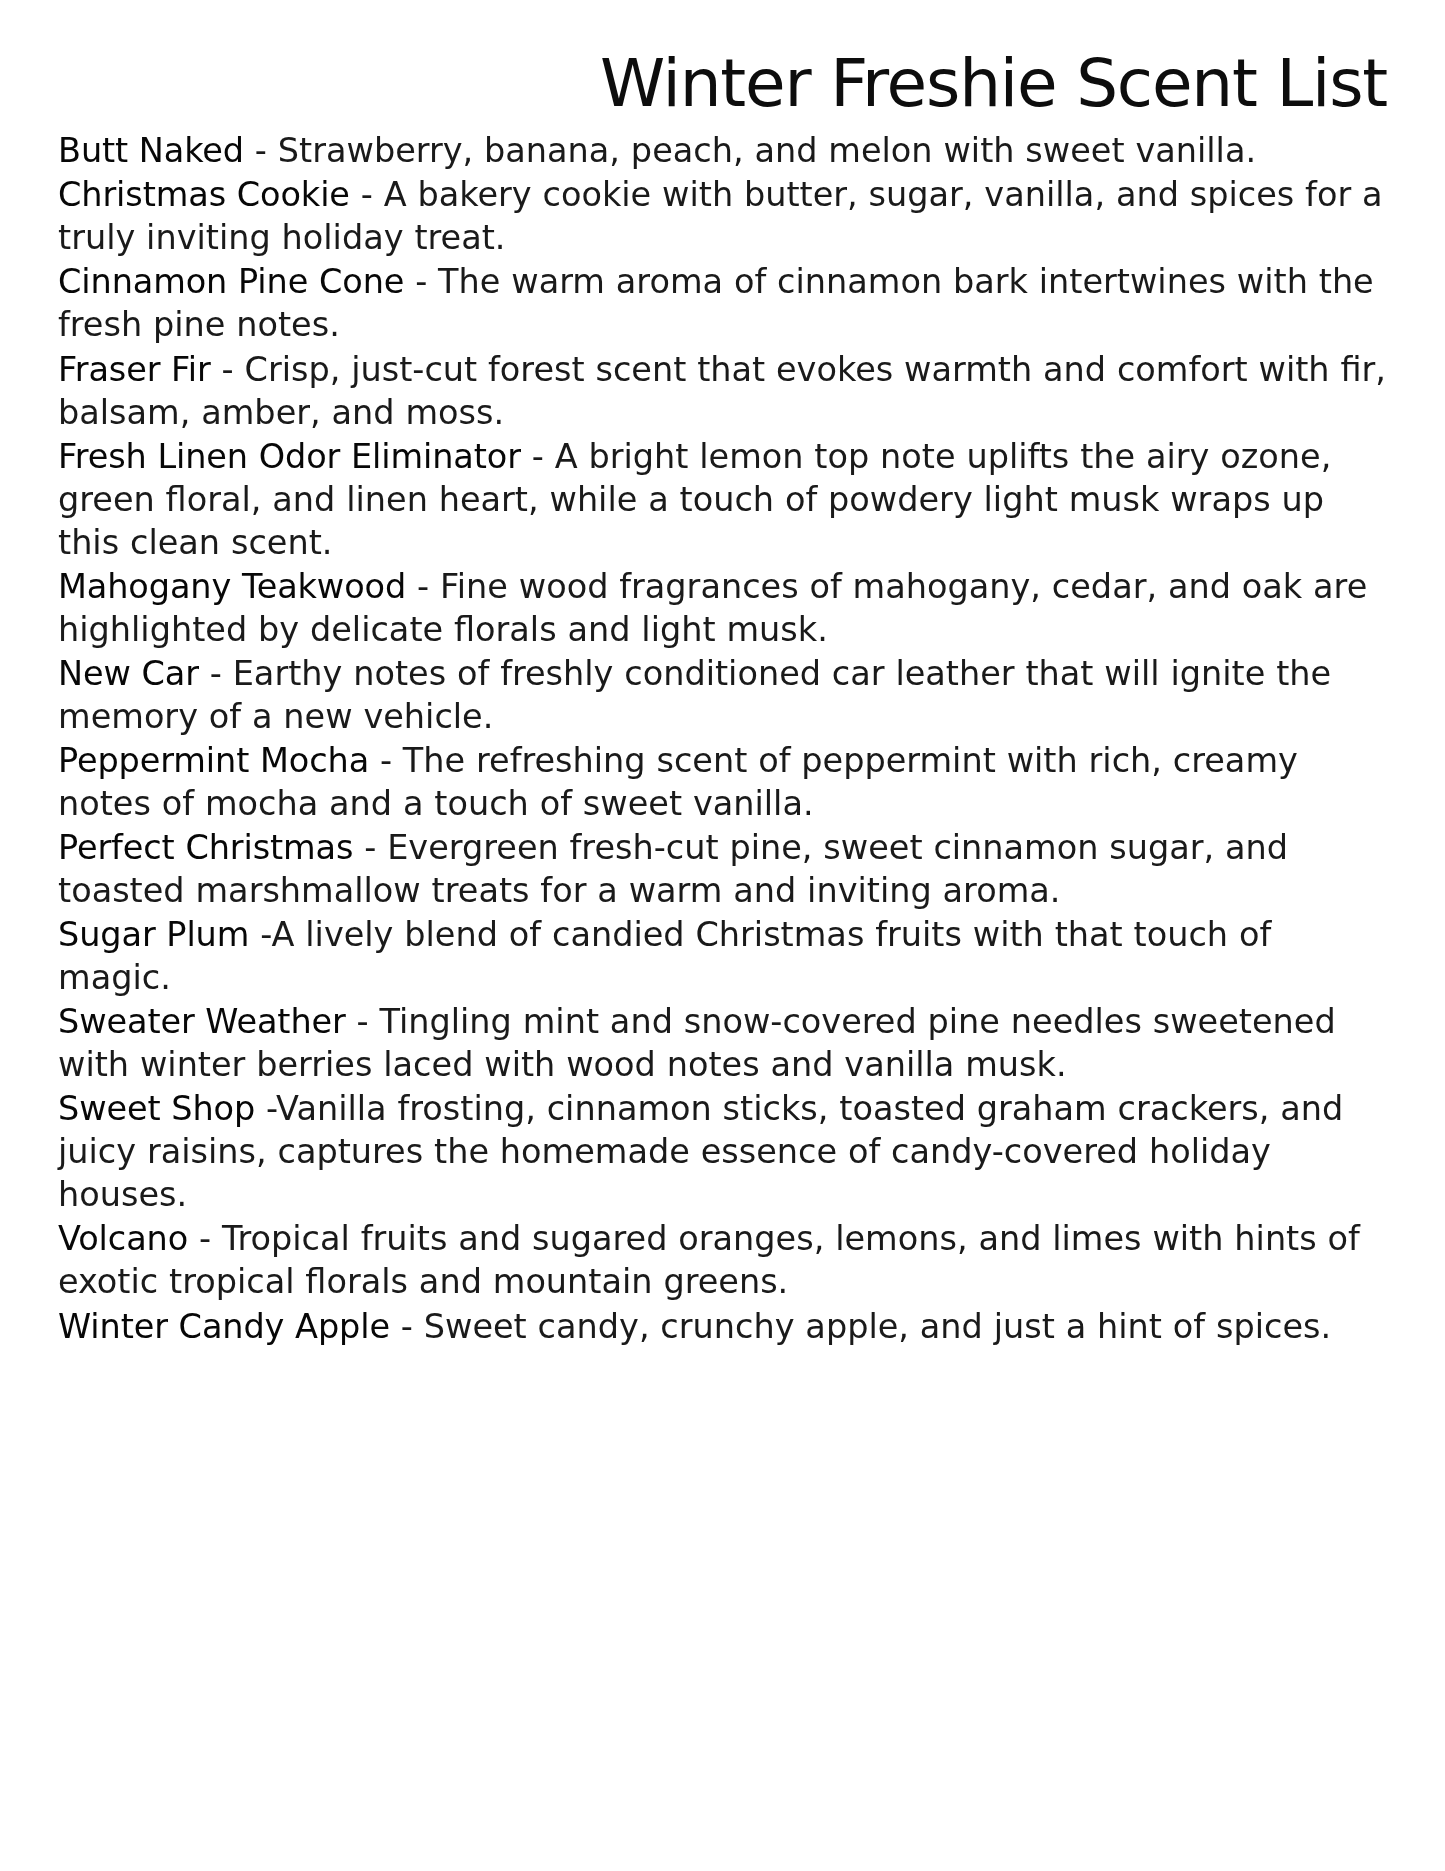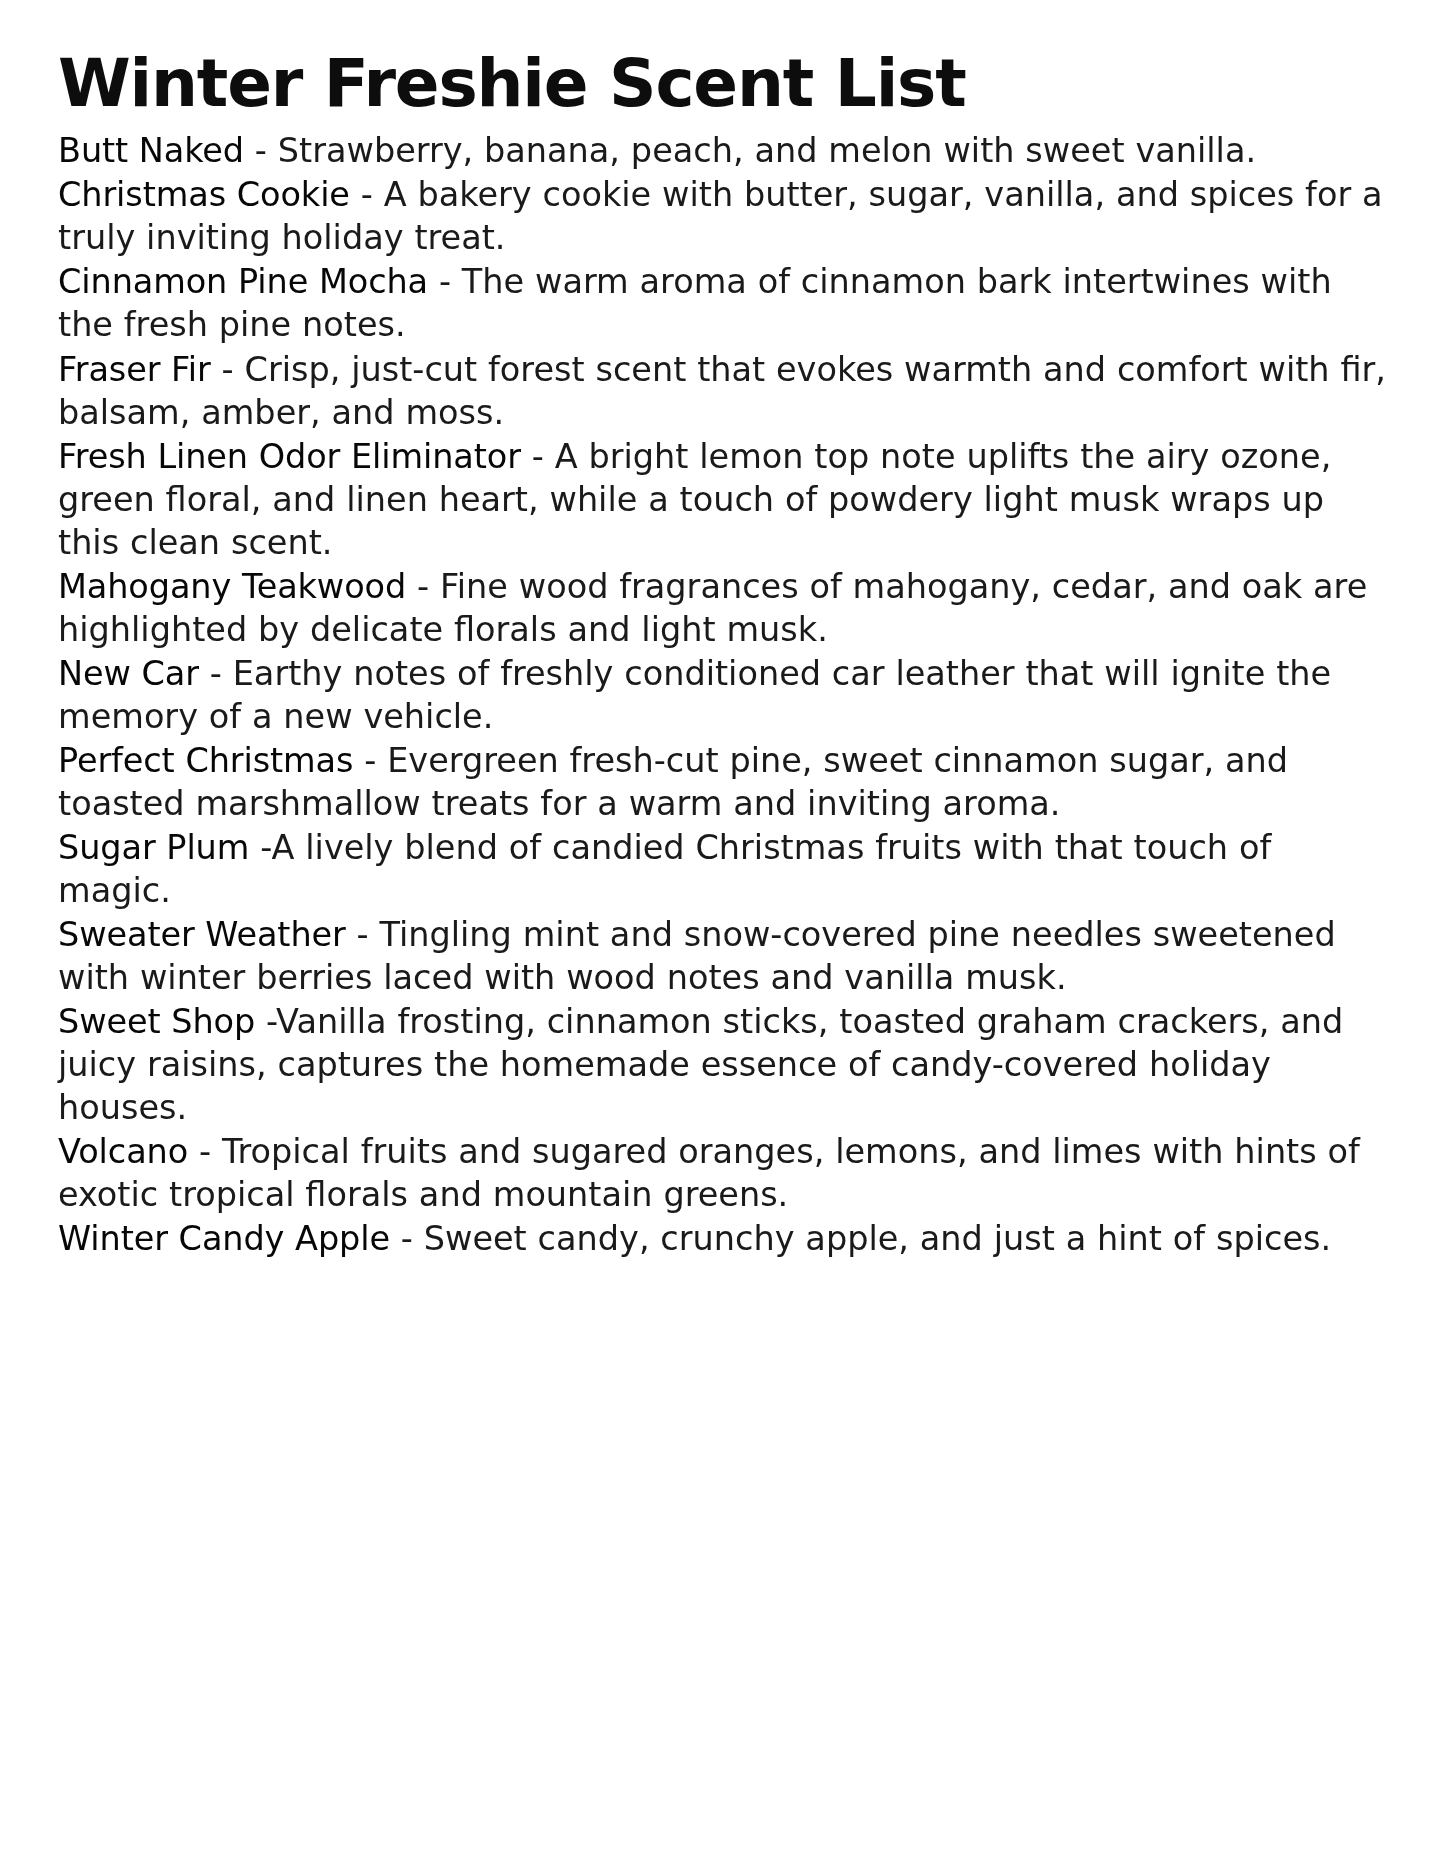--- a/index.html
+++ b/index.html
@@ -15,23 +15,23 @@
     overflow: hidden;
   }
   .page {
     box-sizing: border-box;
     width: 1445px;
     height: 1871px;
     padding: 48px 58px 0 58px;
     background: #ffffff;
   }
   .doc-title {
-    text-align: left;
+    text-align: right;
     font-family: "DejaVu Sans", sans-serif;
-    font-weight: 700;
+    font-weight: 400;
     font-size: 66px;
     line-height: 1.08;
     letter-spacing: -1.2px;
     color: #0d0d0d;
     margin: 0 0 10px 0;
     white-space: nowrap;
   }
   .scent-list {
     margin: 0;
     padding: 0;
@@ -56,25 +56,26 @@
   }
 </style>
 </head>
 <body>
 
 <div class="page">
   <h1 class="doc-title">Winter Freshie Scent List</h1>
   <ul class="scent-list">
     <li class="scent-item"><span class="scent-name">Butt Naked</span><span class="scent-desc"> - Strawberry, banana, peach, and melon with sweet vanilla.</span></li>
     <li class="scent-item"><span class="scent-name">Christmas Cookie</span><span class="scent-desc"> - A bakery cookie with butter, sugar, vanilla, and spices for a truly inviting holiday treat.</span></li>
-    <li class="scent-item"><span class="scent-name">Cinnamon Pine Mocha</span><span class="scent-desc"> - The warm aroma of cinnamon bark intertwines with the fresh pine notes.</span></li>
+    <li class="scent-item"><span class="scent-name">Cinnamon Pine Cone</span><span class="scent-desc"> - The warm aroma of cinnamon bark intertwines with the fresh pine notes.</span></li>
     <li class="scent-item"><span class="scent-name">Fraser Fir</span><span class="scent-desc"> - Crisp, just-cut forest scent that evokes warmth and comfort with fir, balsam, amber, and moss.</span></li>
     <li class="scent-item"><span class="scent-name">Fresh Linen Odor Eliminator</span><span class="scent-desc"> - A bright lemon top note uplifts the airy ozone, green floral, and linen heart, while a touch of powdery light musk wraps up this clean scent.</span></li>
     <li class="scent-item"><span class="scent-name">Mahogany Teakwood</span><span class="scent-desc"> - Fine wood fragrances of mahogany, cedar, and oak are highlighted by delicate florals and light musk.</span></li>
     <li class="scent-item"><span class="scent-name">New Car</span><span class="scent-desc"> - Earthy notes of freshly conditioned car leather that will ignite the memory of a new vehicle.</span></li>
+    <li class="scent-item"><span class="scent-name">Peppermint Mocha</span><span class="scent-desc"> - The refreshing scent of peppermint with rich, creamy notes of mocha and a touch of sweet vanilla.</span></li>
     <li class="scent-item"><span class="scent-name">Perfect Christmas</span><span class="scent-desc"> - Evergreen fresh-cut pine, sweet cinnamon sugar, and toasted marshmallow treats for a warm and inviting aroma.</span></li>
     <li class="scent-item"><span class="scent-name">Sugar Plum</span><span class="scent-desc"> -A lively blend of candied Christmas fruits with that touch of magic.</span></li>
     <li class="scent-item"><span class="scent-name">Sweater Weather</span><span class="scent-desc"> - Tingling mint and snow-covered pine needles sweetened with winter berries laced with wood notes and vanilla musk.</span></li>
     <li class="scent-item"><span class="scent-name">Sweet Shop</span><span class="scent-desc"> -Vanilla frosting, cinnamon sticks, toasted graham crackers, and juicy raisins, captures the homemade essence of candy-covered holiday houses.</span></li>
     <li class="scent-item"><span class="scent-name">Volcano</span><span class="scent-desc"> - Tropical fruits and sugared oranges, lemons, and limes with hints of exotic tropical florals and mountain greens.</span></li>
     <li class="scent-item"><span class="scent-name">Winter Candy Apple</span><span class="scent-desc"> - Sweet candy, crunchy apple, and just a hint of spices.</span></li>
   </ul>
 </div>
 
 </body></html>

